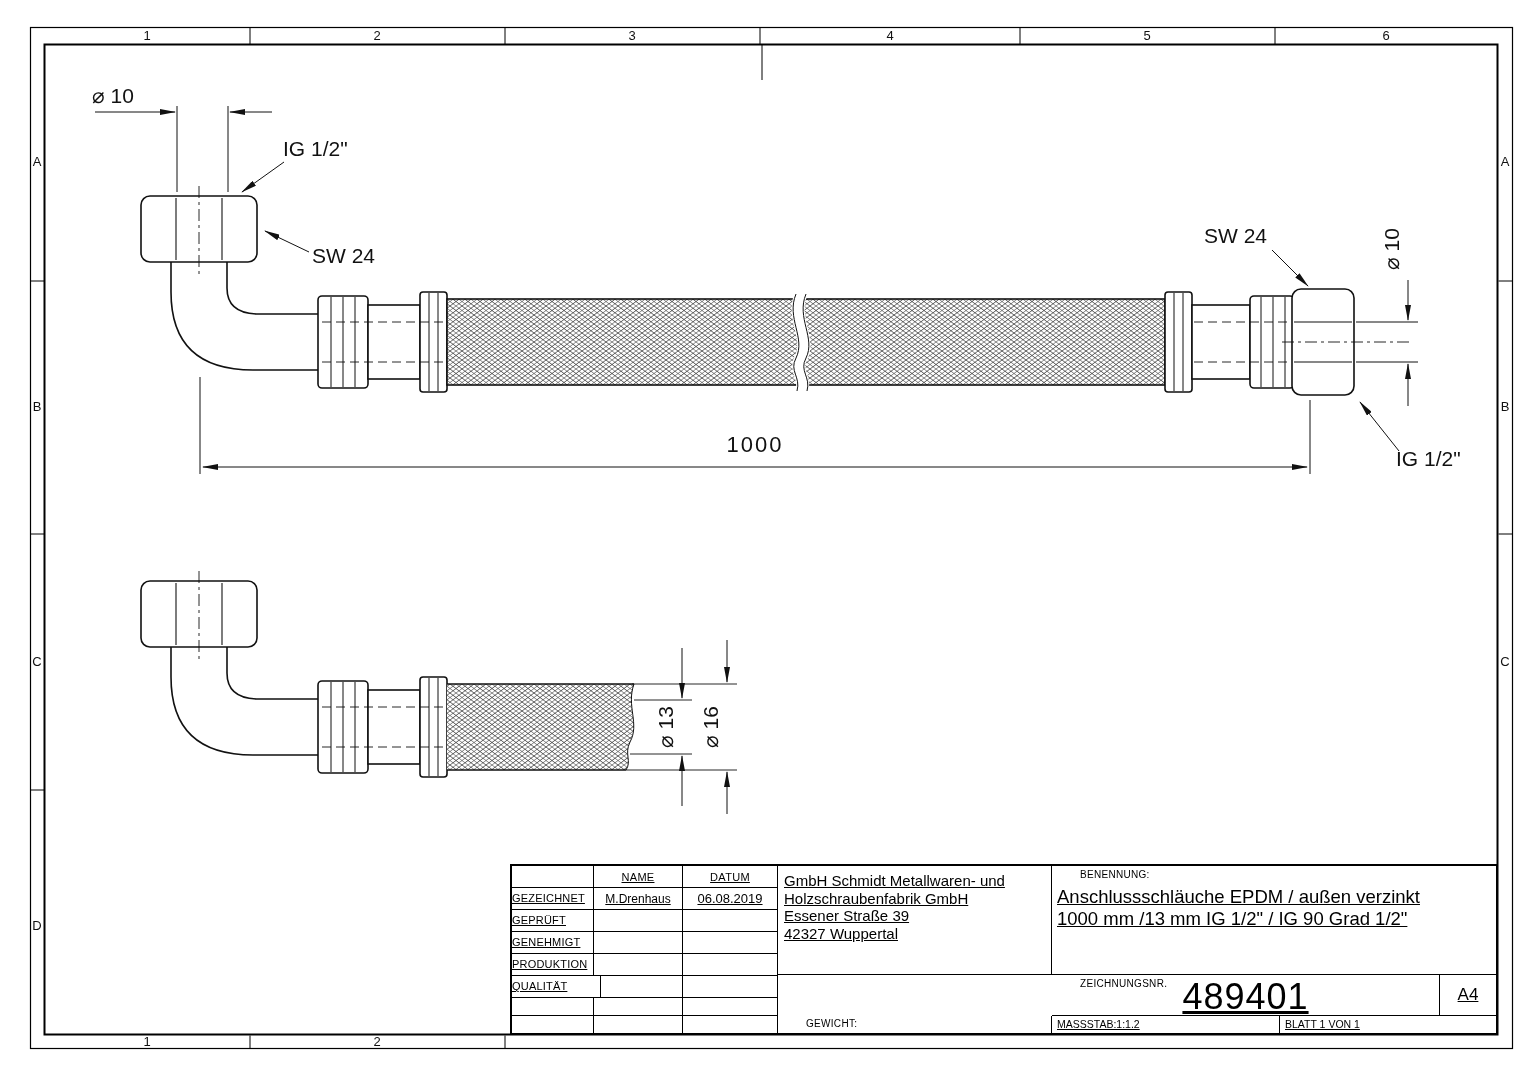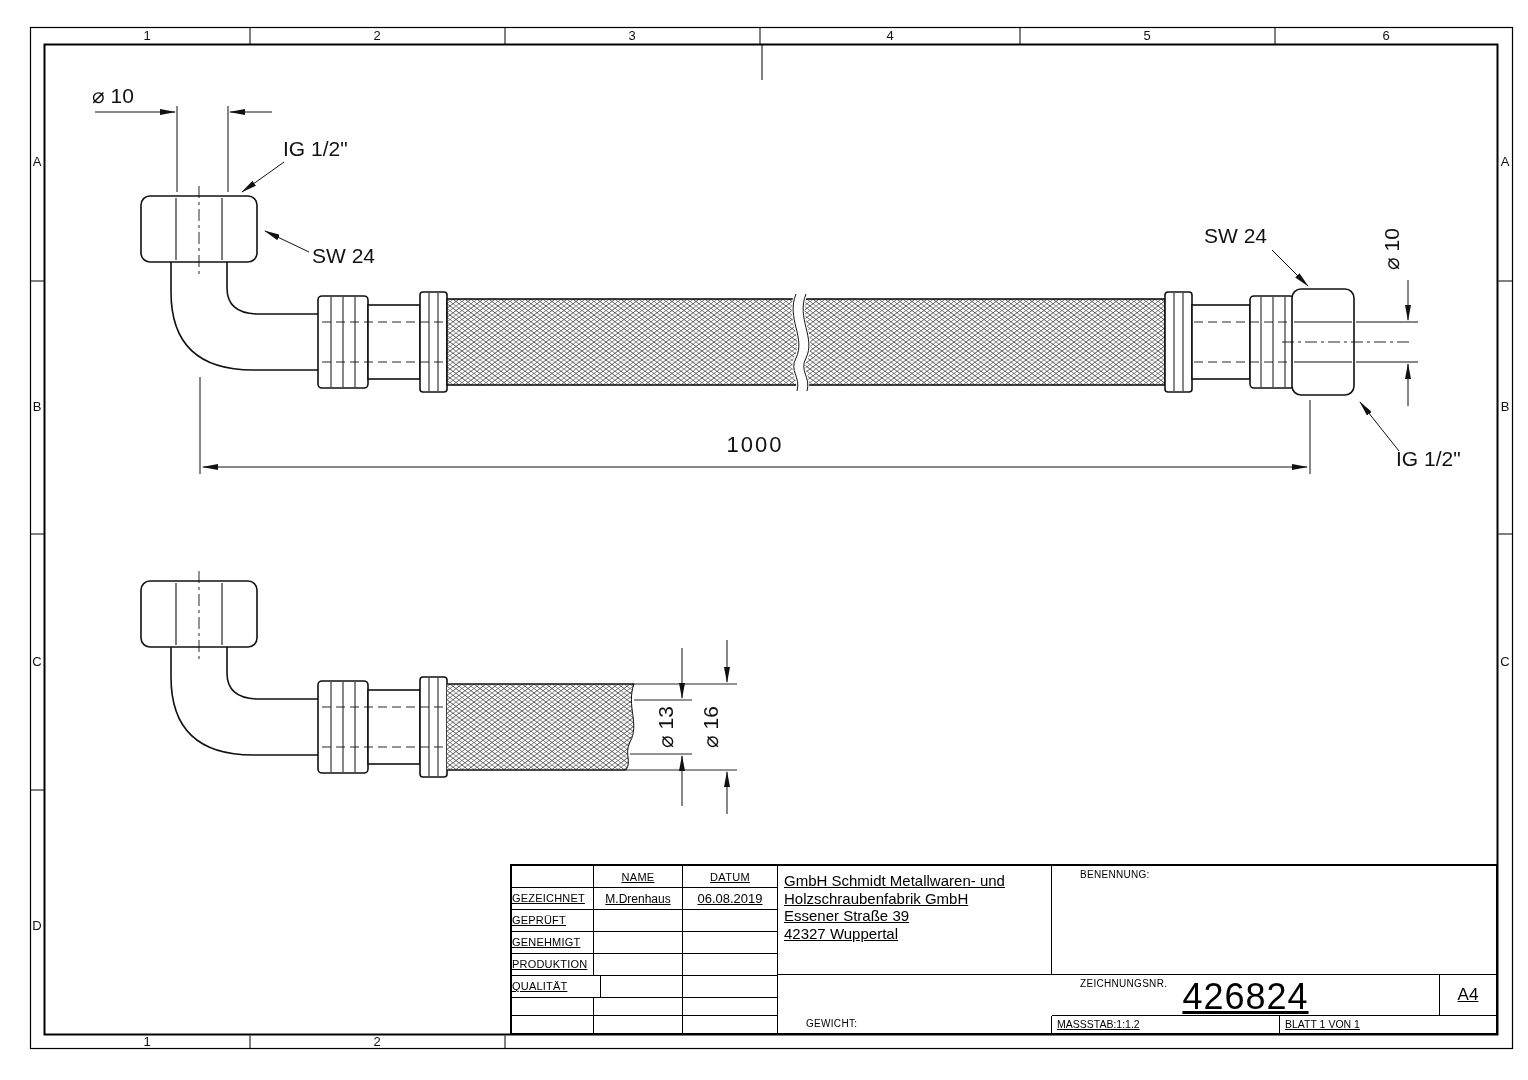--- a/index.html
+++ b/index.html
@@ -232,25 +232,27 @@
     <div class="co">Essener Straße 39</div>
     <div class="co">42327 Wuppertal</div>
   </div>
 
   <div class="c br" style="left:266px;top:150px;width:274px;height:17px">
     <span class="sl" style="top:2px">GEWICHT:</span>
   </div>
 
   <div class="c bb ben" style="left:540px;top:0;width:444px;height:109px">
     <span class="sl">BENENNUNG:</span>
+    <div class="bt">Anschlussschläuche EPDM / außen verzinkt</div>
+    <div class="bt">1000 mm /13 mm IG 1/2" / IG 90 Grad 1/2"</div>
   </div>
 
   <div class="c br bb" style="left:540px;top:109px;width:388px;height:41px">
     <span class="sl">ZEICHNUNGSNR.</span>
-    <div class="drw">426824</div>
+    <div class="drw">489401</div>
   </div>
   <div class="c bb ctr f16" style="left:928px;top:109px;width:56px;height:41px">A4</div>
 
   <div class="c br f10" style="left:540px;top:150px;width:228px;height:17px">MASSSTAB:1:1.2</div>
   <div class="c f10" style="left:768px;top:150px;width:216px;height:17px">BLATT 1 VON 1</div>
 </div>
 
 </div>
 
 </body></html>

